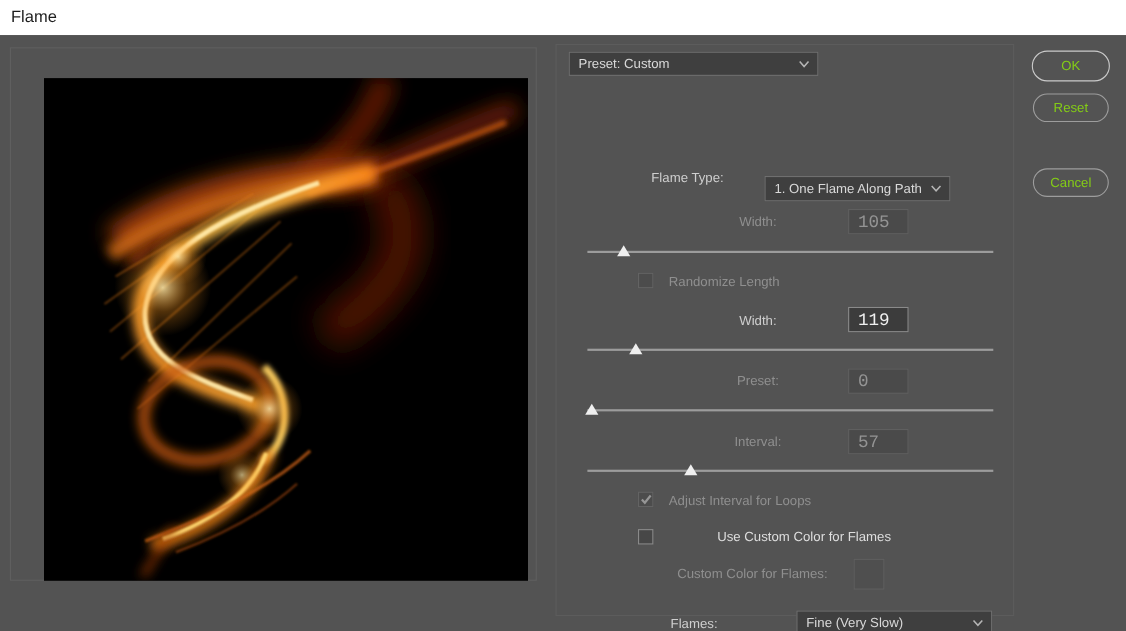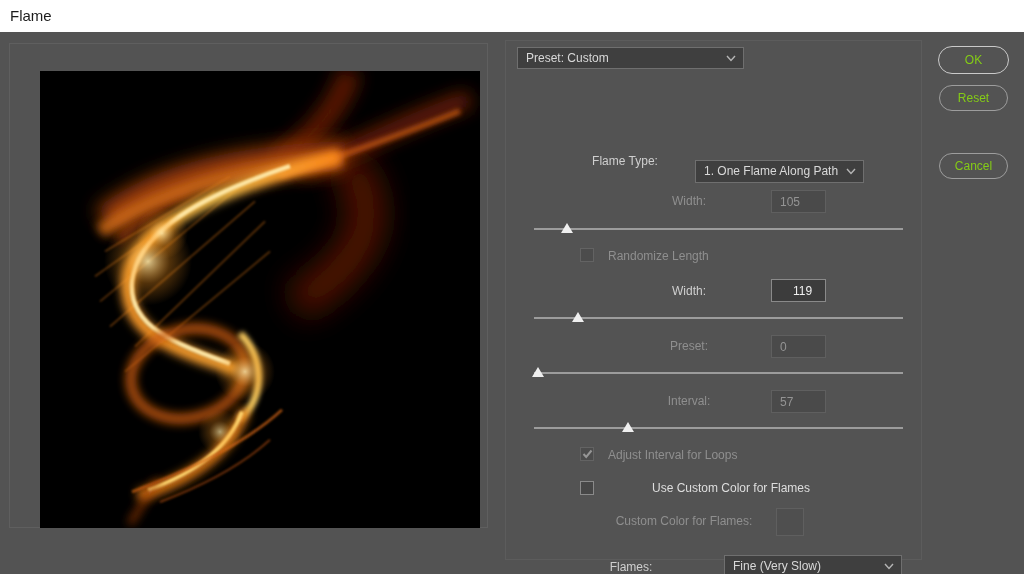--- a/index.html
+++ b/index.html
@@ -37,22 +37,22 @@
   .tabstrip { position:absolute; left:11px; top:36px; width:405px; height:28px;
     background:var(--tabstrip-bg,#3e3e3e); display:flex; }
   .tab { height:28px; line-height:28px; text-align:center; }
   .tab.active { width:64px; background:var(--dialog-bg,#535353); color:#e4e4e4; }
   .tab.inactive { width:90px; color:#909090; }
 
   .lbl { position:absolute; text-align:center; color:#cfcfcf; white-space:nowrap; }
   .lbl.dis { color:var(--text-disabled,#8f8f8f); }
 
   .numfield { position:absolute; width:55px; height:23px; background:#3c3c3c;
-    border:1px solid #8a8a8a; color:#f0f0f0; font-family:Liberation Sans, sans-serif;
-    font-size:12px; padding-left:8px; outline:none; }
+    border:1px solid #8a8a8a; color:#f0f0f0; font-family:Liberation Mono, monospace;
+    font-size:16px; padding-left:8px; outline:none; }
   .numfield.dis { background:#4a4a4a; border:1px solid #5f5f5f; color:#949494; }
 
   .slider { position:absolute; left:28px; width:369px; height:14px; }
   .slider .track { position:absolute; left:0; right:0; top:6px; height:2px;
     background:var(--slider-track,#9c9c9c); }
   .slider .thumb { position:absolute; top:1px; width:0; height:0;
     border-left:6px solid transparent; border-right:6px solid transparent;
     border-bottom:10px solid #efefef; }
 
   .checkbox { position:absolute; width:14px; height:14px; background:#474747;
@@ -183,21 +183,21 @@
       <div class="track"></div>
       <div class="thumb" style="left: calc(9% - 6px);"></div>
     </div>
 
     <div class="checkbox dis" style="left:74px; top:207px;">
       
     </div>
     <div class="cb-label dis" style="left:102px; top:208px;">Randomize Length</div>
 
     <div class="lbl" style="left:113px; top:243px; width:140px;">Width:</div>
-    <input class="numfield" style="left: 265px; top: 238px; text-align: center;" value="119">
+    <input class="numfield" style="left: 265px; top: 238px;" value="119">
     <div class="slider" style="top:270px;">
       <div class="track"></div>
       <div class="thumb" style="left: calc(12% - 6px);"></div>
     </div>
 
     <div class="lbl dis" style="left:113px; top:298px; width:140px;">Preset:</div>
     <input class="numfield dis" style="left: 265px; top: 294px;" disabled="" value="0">
     <div class="slider" style="top:325px;">
       <div class="track"></div>
       <div class="thumb" style="left: calc(1% - 6px);"></div>

